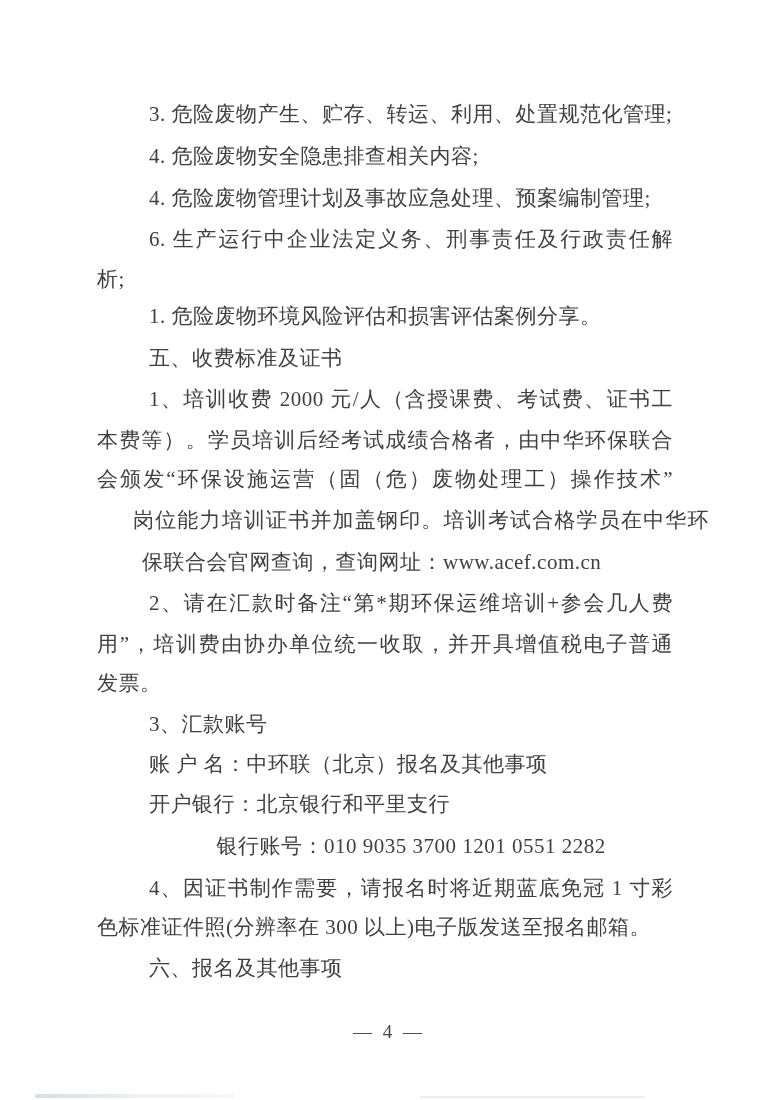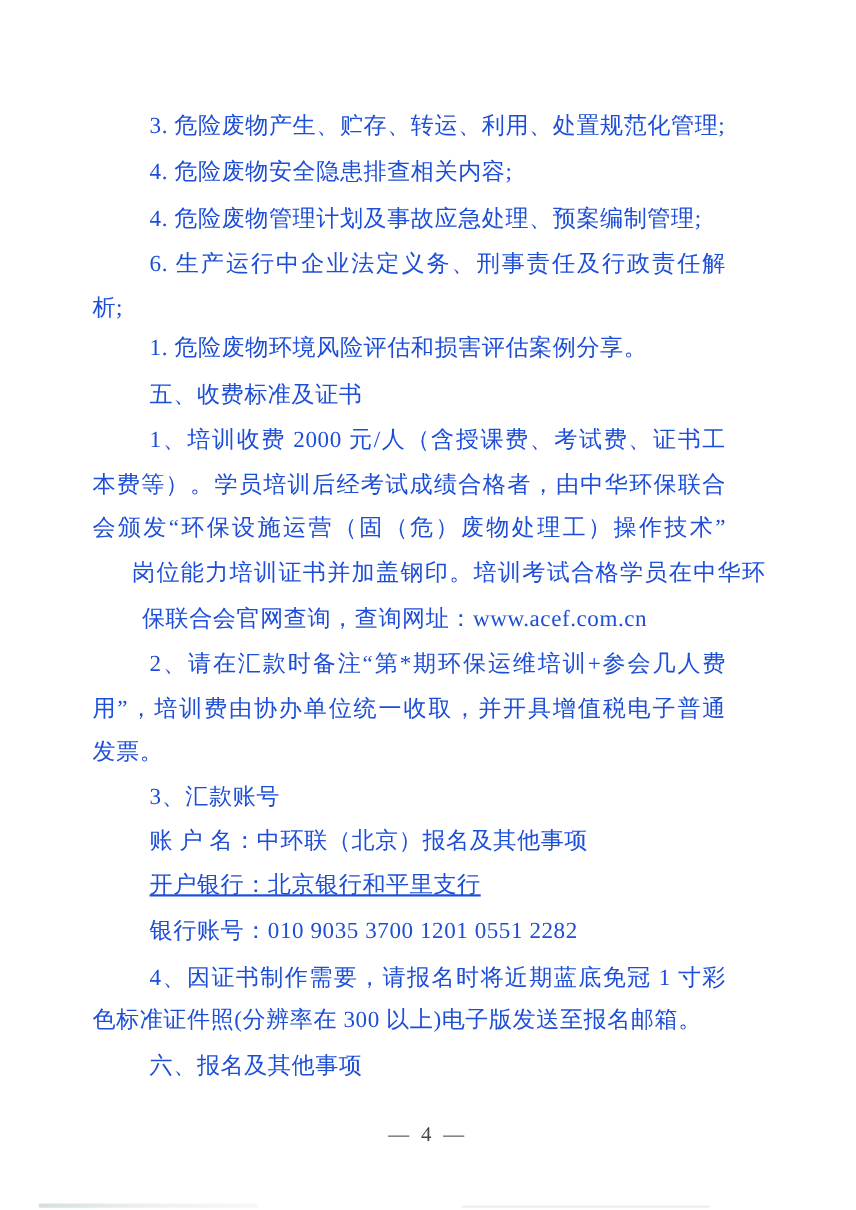--- a/index.html
+++ b/index.html
@@ -10,25 +10,25 @@
   .page {
     position: relative;
     width: 778px;
     height: 1100px;
     background: #ffffff;
     overflow: hidden;
     font-family: "Liberation Serif", "DejaVu Serif", serif;
   }
   .line {
     position: absolute;
-    left: 84px;
+    left: 97px;
     width: 576px;
     font-size: 21px;
     line-height: 30px;
-    color: #1d4ed8;
+    color: #404040;
     letter-spacing: 0.5px;
     white-space: normal;
     text-align: left;
   }
   .line.indent {
     text-indent: 52px;
   }
   .line.justify {
     text-align: justify;
     text-align-last: justify;
@@ -83,22 +83,22 @@
       <div class="line indent justify" style="top: 384px;">1、培训收费 2000 元/人（含授课费、考试费、证书工</div>
       <div class="line justify" style="top: 425px;">本费等）。学员培训后经考试成绩合格者，由中华环保联合</div>
       <div class="line justify" style="top: 464px;">会颁发“环保设施运营（固（危）废物处理工）操作技术”</div>
       <div class="line justify" style="top: 505px; margin-left: 36px;">岗位能力培训证书并加盖钢印。培训考试合格学员在中华环</div>
       <div class="line" style="top: 547px; margin-left: 45px;">保联合会官网查询，查询网址：www.acef.com.cn</div>
       <div class="line indent justify" style="top: 588px;">2、请在汇款时备注“第*期环保运维培训+参会几人费</div>
       <div class="line justify" style="top: 629px;">用”，培训费由协办单位统一收取，并开具增值税电子普通</div>
       <div class="line" style="top: 668px;">发票。</div>
       <div class="line indent" style="top: 709px;">3、汇款账号</div>
       <div class="line indent" style="top: 749px;">账 户 名：中环联（北京）报名及其他事项</div>
-      <div class="line indent" style="top: 789px; text-decoration: underline;">开户银行：北京银行和平里支行</div>
-      <div class="line indent" style="top: 831px;">银行账号：010 9035 3700 1201 0551 2282</div>
+      <div class="line indent" style="top: 789px;">开户银行：北京银行和平里支行</div>
+      <div class="line indent" style="top: 831px; text-align: center;">银行账号：010 9035 3700 1201 0551 2282</div>
       <div class="line indent justify" style="top: 873px;">4、因证书制作需要，请报名时将近期蓝底免冠 1 寸彩</div>
       <div class="line" style="top: 912px;">色标准证件照(分辨率在 300 以上)电子版发送至报名邮箱。</div>
       <div class="line indent" style="top: 953px;">六、报名及其他事项</div>
     </div>
   <div class="page-number">— 4 —</div>
   <div class="artifact artifact-1"></div>
   <div class="artifact artifact-2"></div>
 </div>
 
 </body></html>

